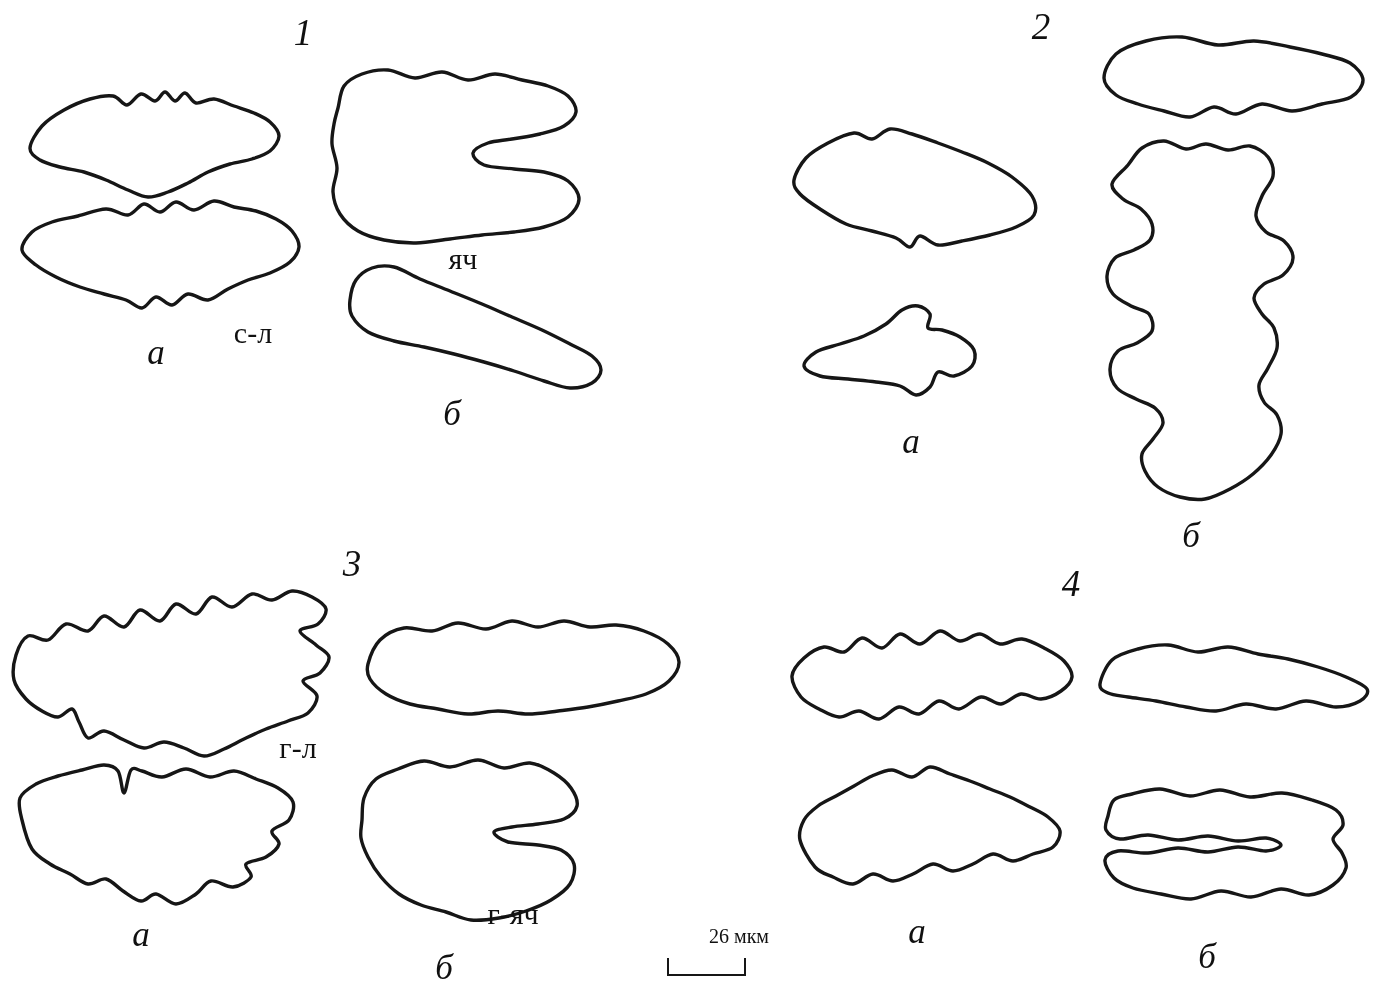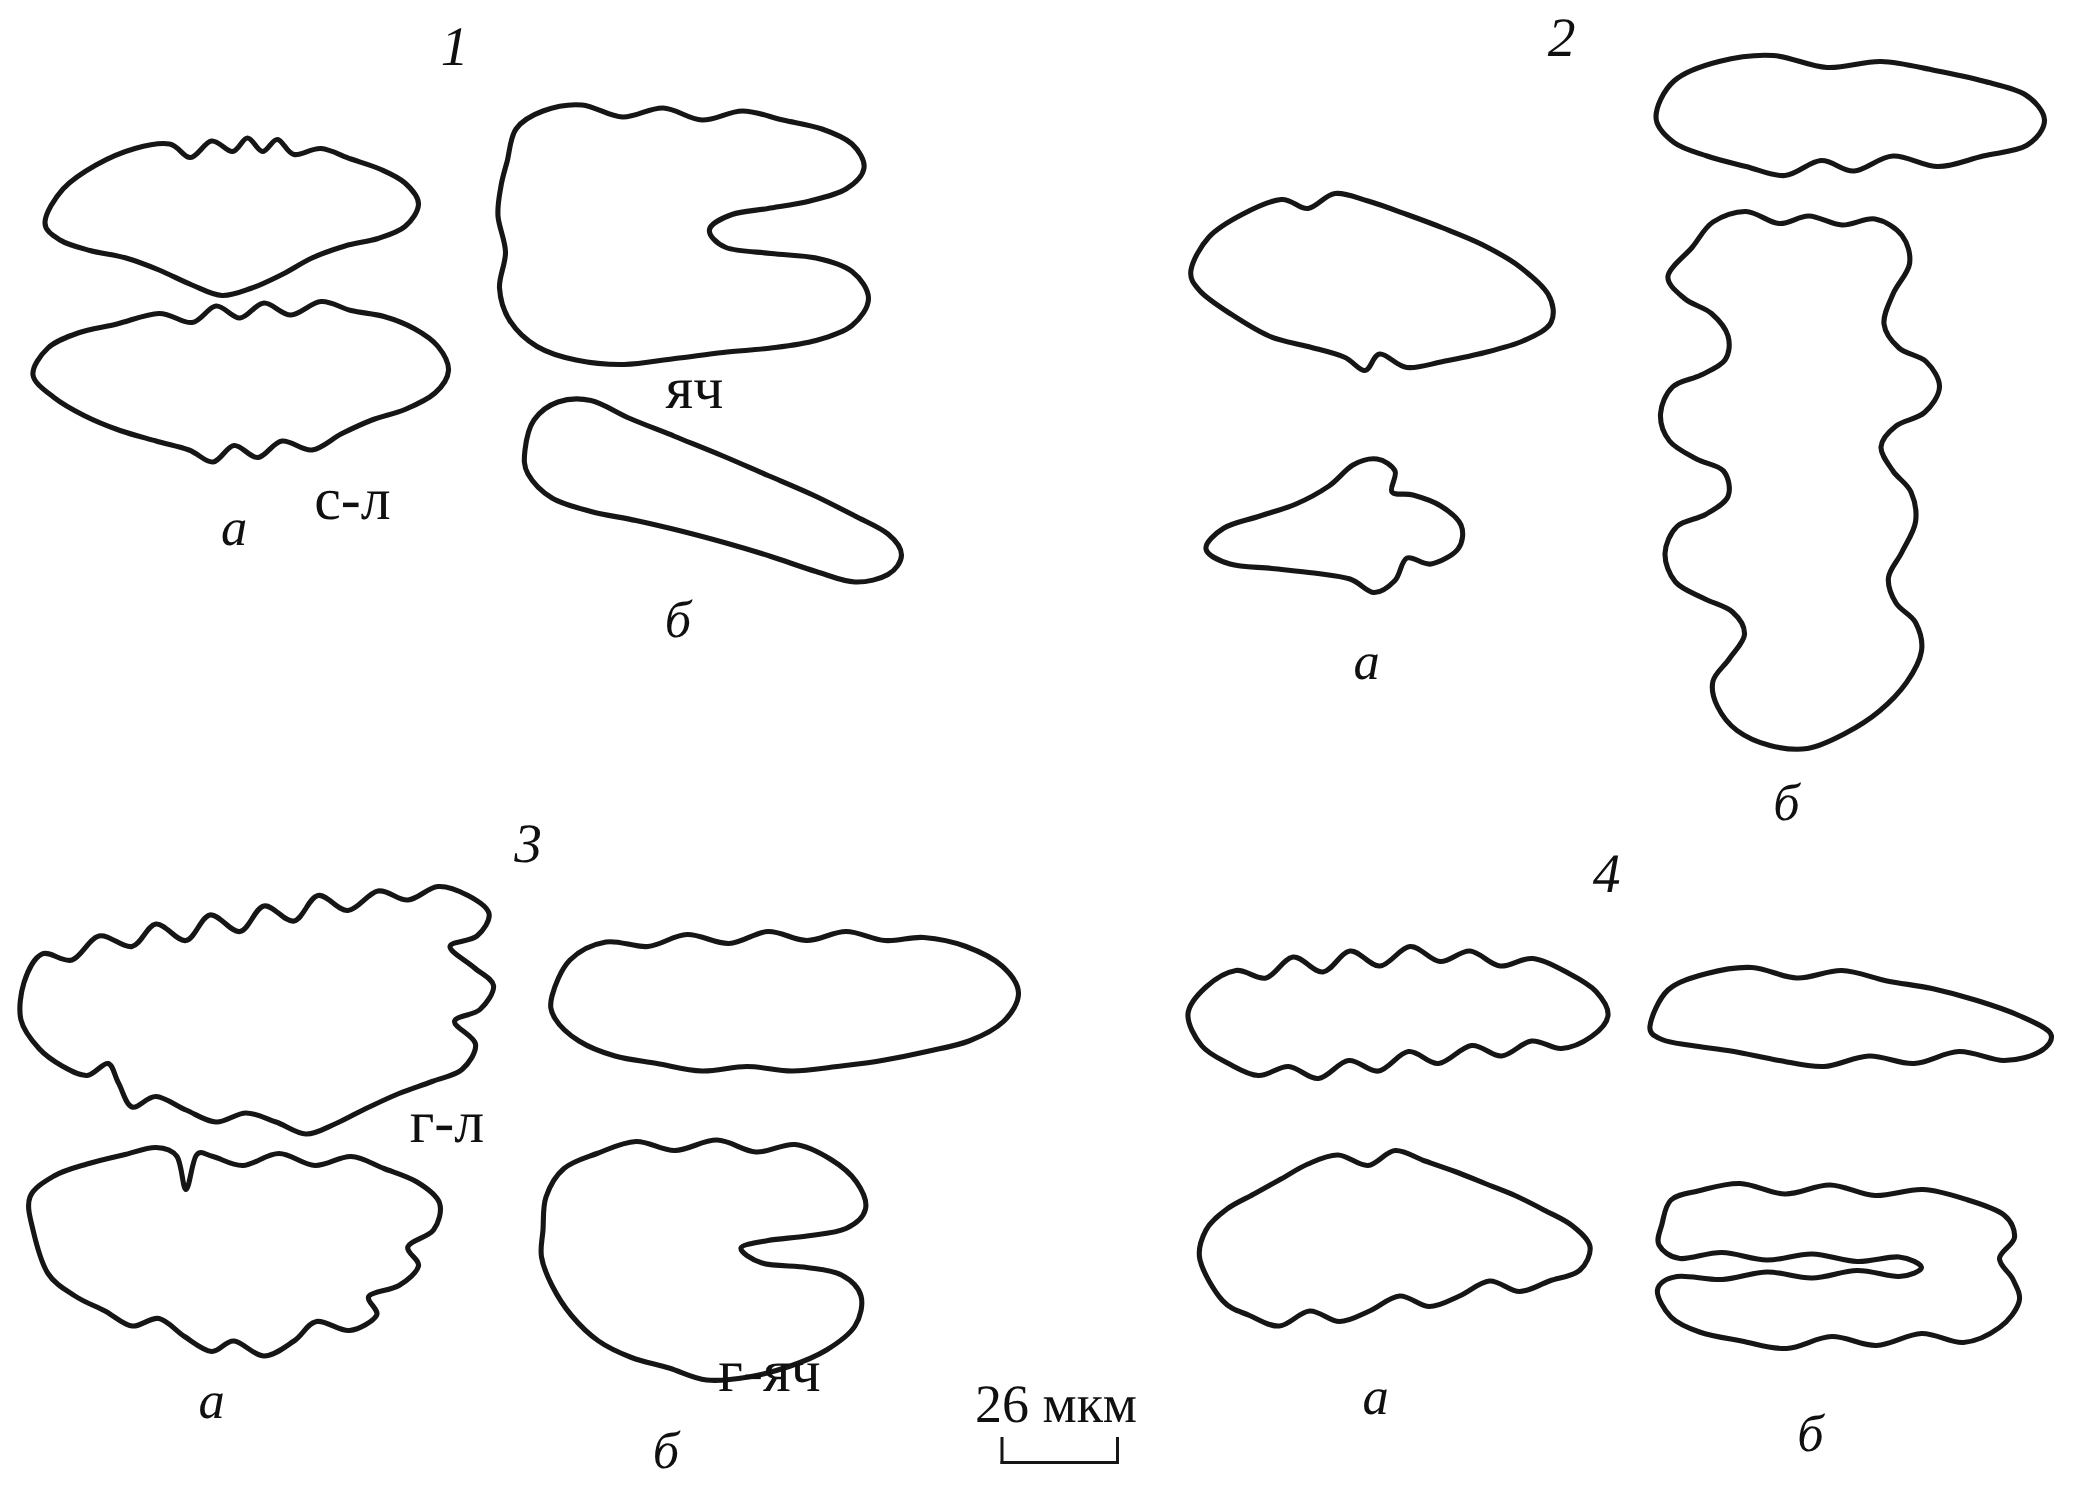--- a/index.html
+++ b/index.html
@@ -20,22 +20,22 @@
   }
   .lbl{
     position:absolute;
     transform:translate(-50%,-50%);
     color:#101010;
     white-space:nowrap;
     line-height:1;
   }
   .num{font-style:italic;font-size:37px;}
   .cyr-it{font-style:italic;font-size:35px;}
-  .ann{font-size:40px;}
-  .scale-label{font-size:36px;}
+  .ann{font-size:30px;}
+  .scale-label{font-size:20px;margin-left:35px;}
   .scalebar{
     position:absolute;
     left:667px;top:958px;
     width:75px;height:16px;
     border-left:2.5px solid #161616;
     border-right:2.5px solid #161616;
     border-bottom:2.5px solid #161616;
   }
 </style>
 </head>
@@ -61,21 +61,21 @@
     <path d="M 1100,684 C 1100.7,678.5 1105.7,665.8 1112,660 C 1118.3,654.2 1128.7,651.5 1138,649 C 1147.3,646.5 1158.0,644.5 1168,645 C 1178.0,645.5 1188.0,651.7 1198,652 C 1208.0,652.3 1218.0,646.7 1228,647 C 1238.0,647.3 1248.0,652.0 1258,654 C 1268.0,656.0 1278.0,656.8 1288,659 C 1298.0,661.2 1308.3,664.0 1318,667 C 1327.7,670.0 1337.8,673.3 1346,677 C 1354.2,680.7 1364.7,685.0 1367,689 C 1369.3,693.0 1365.2,698.0 1360,701 C 1354.8,704.0 1345.0,707.0 1336,707 C 1327.0,707.0 1316.0,700.7 1306,701 C 1296.0,701.3 1286.0,708.5 1276,709 C 1266.0,709.5 1256.0,703.7 1246,704 C 1236.0,704.3 1226.0,710.5 1216,711 C 1206.0,711.5 1196.0,708.7 1186,707 C 1176.0,705.3 1165.7,702.7 1156,701 C 1146.3,699.3 1136.0,698.3 1128,697 C 1120.0,695.7 1112.7,695.2 1108,693 C 1103.3,690.8 1099.3,689.5 1100,684 Z" stroke="#161616"></path>
     <path d="M 1108,816 C 1109.3,811.0 1110.0,803.7 1114,800 C 1118.0,796.3 1124.3,795.8 1132,794 C 1139.7,792.2 1150.3,788.7 1160,789 C 1169.7,789.3 1180.0,795.8 1190,796 C 1200.0,796.2 1210.0,789.8 1220,790 C 1230.0,790.2 1239.7,796.5 1250,797 C 1260.3,797.5 1271.7,792.5 1282,793 C 1292.3,793.5 1303.0,797.2 1312,800 C 1321.0,802.8 1330.8,805.8 1336,810 C 1341.2,814.2 1343.5,820.2 1343,825 C 1342.5,829.8 1333.2,834.3 1333,839 C 1332.8,843.7 1339.8,848.2 1342,853 C 1344.2,857.8 1347.5,862.7 1346,868 C 1344.5,873.3 1339.2,880.5 1333,885 C 1326.8,889.5 1317.7,894.3 1309,895 C 1300.3,895.7 1290.7,888.7 1281,889 C 1271.3,889.3 1261.0,896.7 1251,897 C 1241.0,897.3 1231.0,890.7 1221,891 C 1211.0,891.3 1201.0,898.5 1191,899 C 1181.0,899.5 1170.7,895.8 1161,894 C 1151.3,892.2 1140.8,890.7 1133,888 C 1125.2,885.3 1118.7,882.7 1114,878 C 1109.3,873.3 1104.3,864.5 1105,860 C 1105.7,855.5 1110.8,852.2 1118,851 C 1125.2,849.8 1138.0,853.5 1148,853 C 1158.0,852.5 1168.0,848.2 1178,848 C 1188.0,847.8 1198.0,852.2 1208,852 C 1218.0,851.8 1228.3,847.2 1238,847 C 1247.7,846.8 1258.8,851.3 1266,851 C 1273.2,850.7 1281.0,847.2 1281,845 C 1281.0,842.8 1273.2,838.7 1266,838 C 1258.8,837.3 1247.7,841.3 1238,841 C 1228.3,840.7 1218.0,836.2 1208,836 C 1198.0,835.8 1188.0,840.2 1178,840 C 1168.0,839.8 1157.7,835.2 1148,835 C 1138.3,834.8 1127.0,839.8 1120,839 C 1113.0,838.2 1108.0,833.8 1106,830 C 1104.0,826.2 1106.7,821.0 1108,816 Z" stroke="#161616"></path>
   </svg>
 
   <div class="lbl num" style="left:303px;top:32px">1</div>
   <div class="lbl num" style="left:1041px;top:26px">2</div>
   <div class="lbl num" style="left:352px;top:563px">3</div>
   <div class="lbl num" style="left:1071px;top:583px">4</div>
 
   <div class="lbl cyr-it" style="left:156px;top:352px">а</div>
-  <div class="lbl ann" style="left:235px;top:333px">с-л</div>
+  <div class="lbl ann" style="left:253px;top:333px">с-л</div>
   <div class="lbl ann" style="left:463px;top:259px">яч</div>
   <div class="lbl cyr-it" style="left:452px;top:413px">б</div>
 
   <div class="lbl cyr-it" style="left:911px;top:441px">а</div>
   <div class="lbl cyr-it" style="left:1191px;top:535px">б</div>
 
   <div class="lbl ann" style="left:298px;top:748px">г-л</div>
   <div class="lbl cyr-it" style="left:141px;top:934px">а</div>
   <div class="lbl ann" style="left:513px;top:914px">г-яч</div>
   <div class="lbl cyr-it" style="left:444px;top:967px">б</div>

